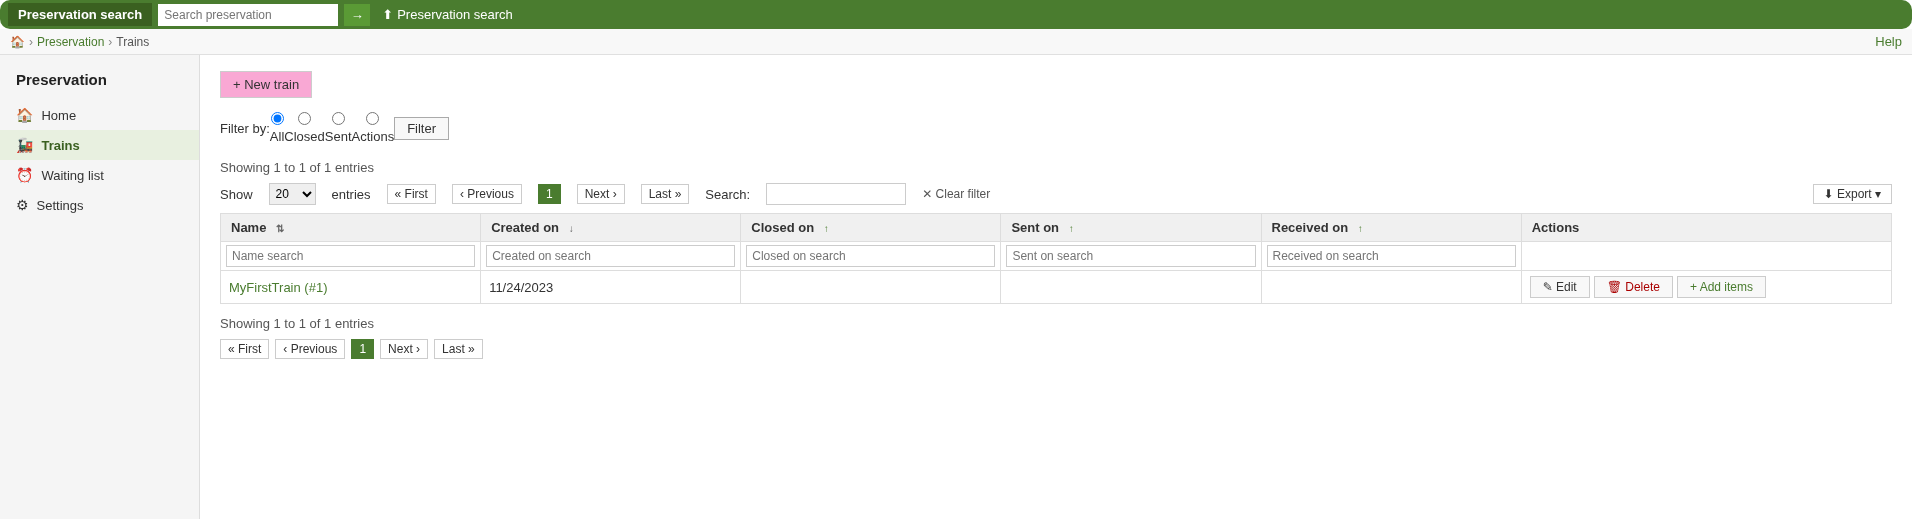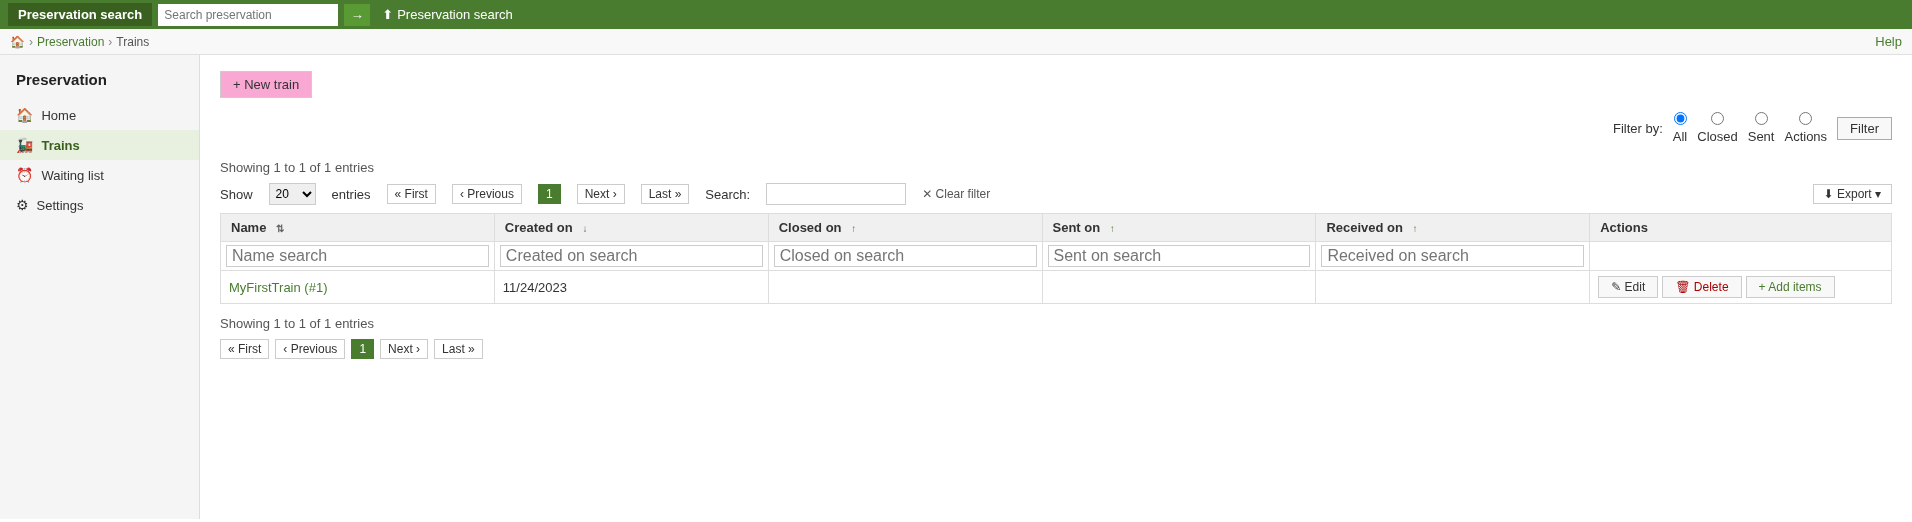--- a/index.html
+++ b/index.html
@@ -7,20 +7,21 @@
 
     
     .topbar {
       background: #4a7c2f;
       color: #fff;
       display: flex;
       align-items: center;
       height: 29px;
       padding: 0 8px;
       gap: 6px;
+      border-radius: 10px;
     }
     .topbar-brand {
       background: #3a6020;
       color: #fff;
       padding: 4px 10px;
       font-size: 13px;
       font-weight: bold;
       white-space: nowrap;
     }
     .topbar-search-input {
@@ -127,24 +128,22 @@
       margin-bottom: 14px;
       display: inline-flex;
       align-items: center;
       gap: 4px;
     }
 
     
     .filter-bar {
       display: flex;
       align-items: center;
-      gap: 10px;
       margin-bottom: 16px;
       flex-wrap: wrap;
-      justify-content: flex-end;
     }
     .filter-bar label { display: flex; align-items: center; gap: 4px; cursor: pointer; flex-direction: column; }
     .filter-btn {
       border: 1px solid #aaa;
       background: #f8f8f8;
       padding: 3px 12px;
       cursor: pointer;
       font-size: 13px;
       color: #333;
     }
@@ -243,21 +242,21 @@
       vertical-align: middle;
     }
     .data-table .search-row td {
       padding: 3px 5px;
     }
     .data-table .search-row input {
       width: 100%;
       height: 22px;
       border: 1px solid #ccc;
       padding: 2px 5px;
-      font-size: 16px;
+      font-size: 12px;
     }
     .data-table .data-row td { }
     .link-cell a {
       color: #4a7c2f;
       text-decoration: none;
     }
 
     
     .action-btns { display: flex; gap: 4px; }
     .action-btn {

